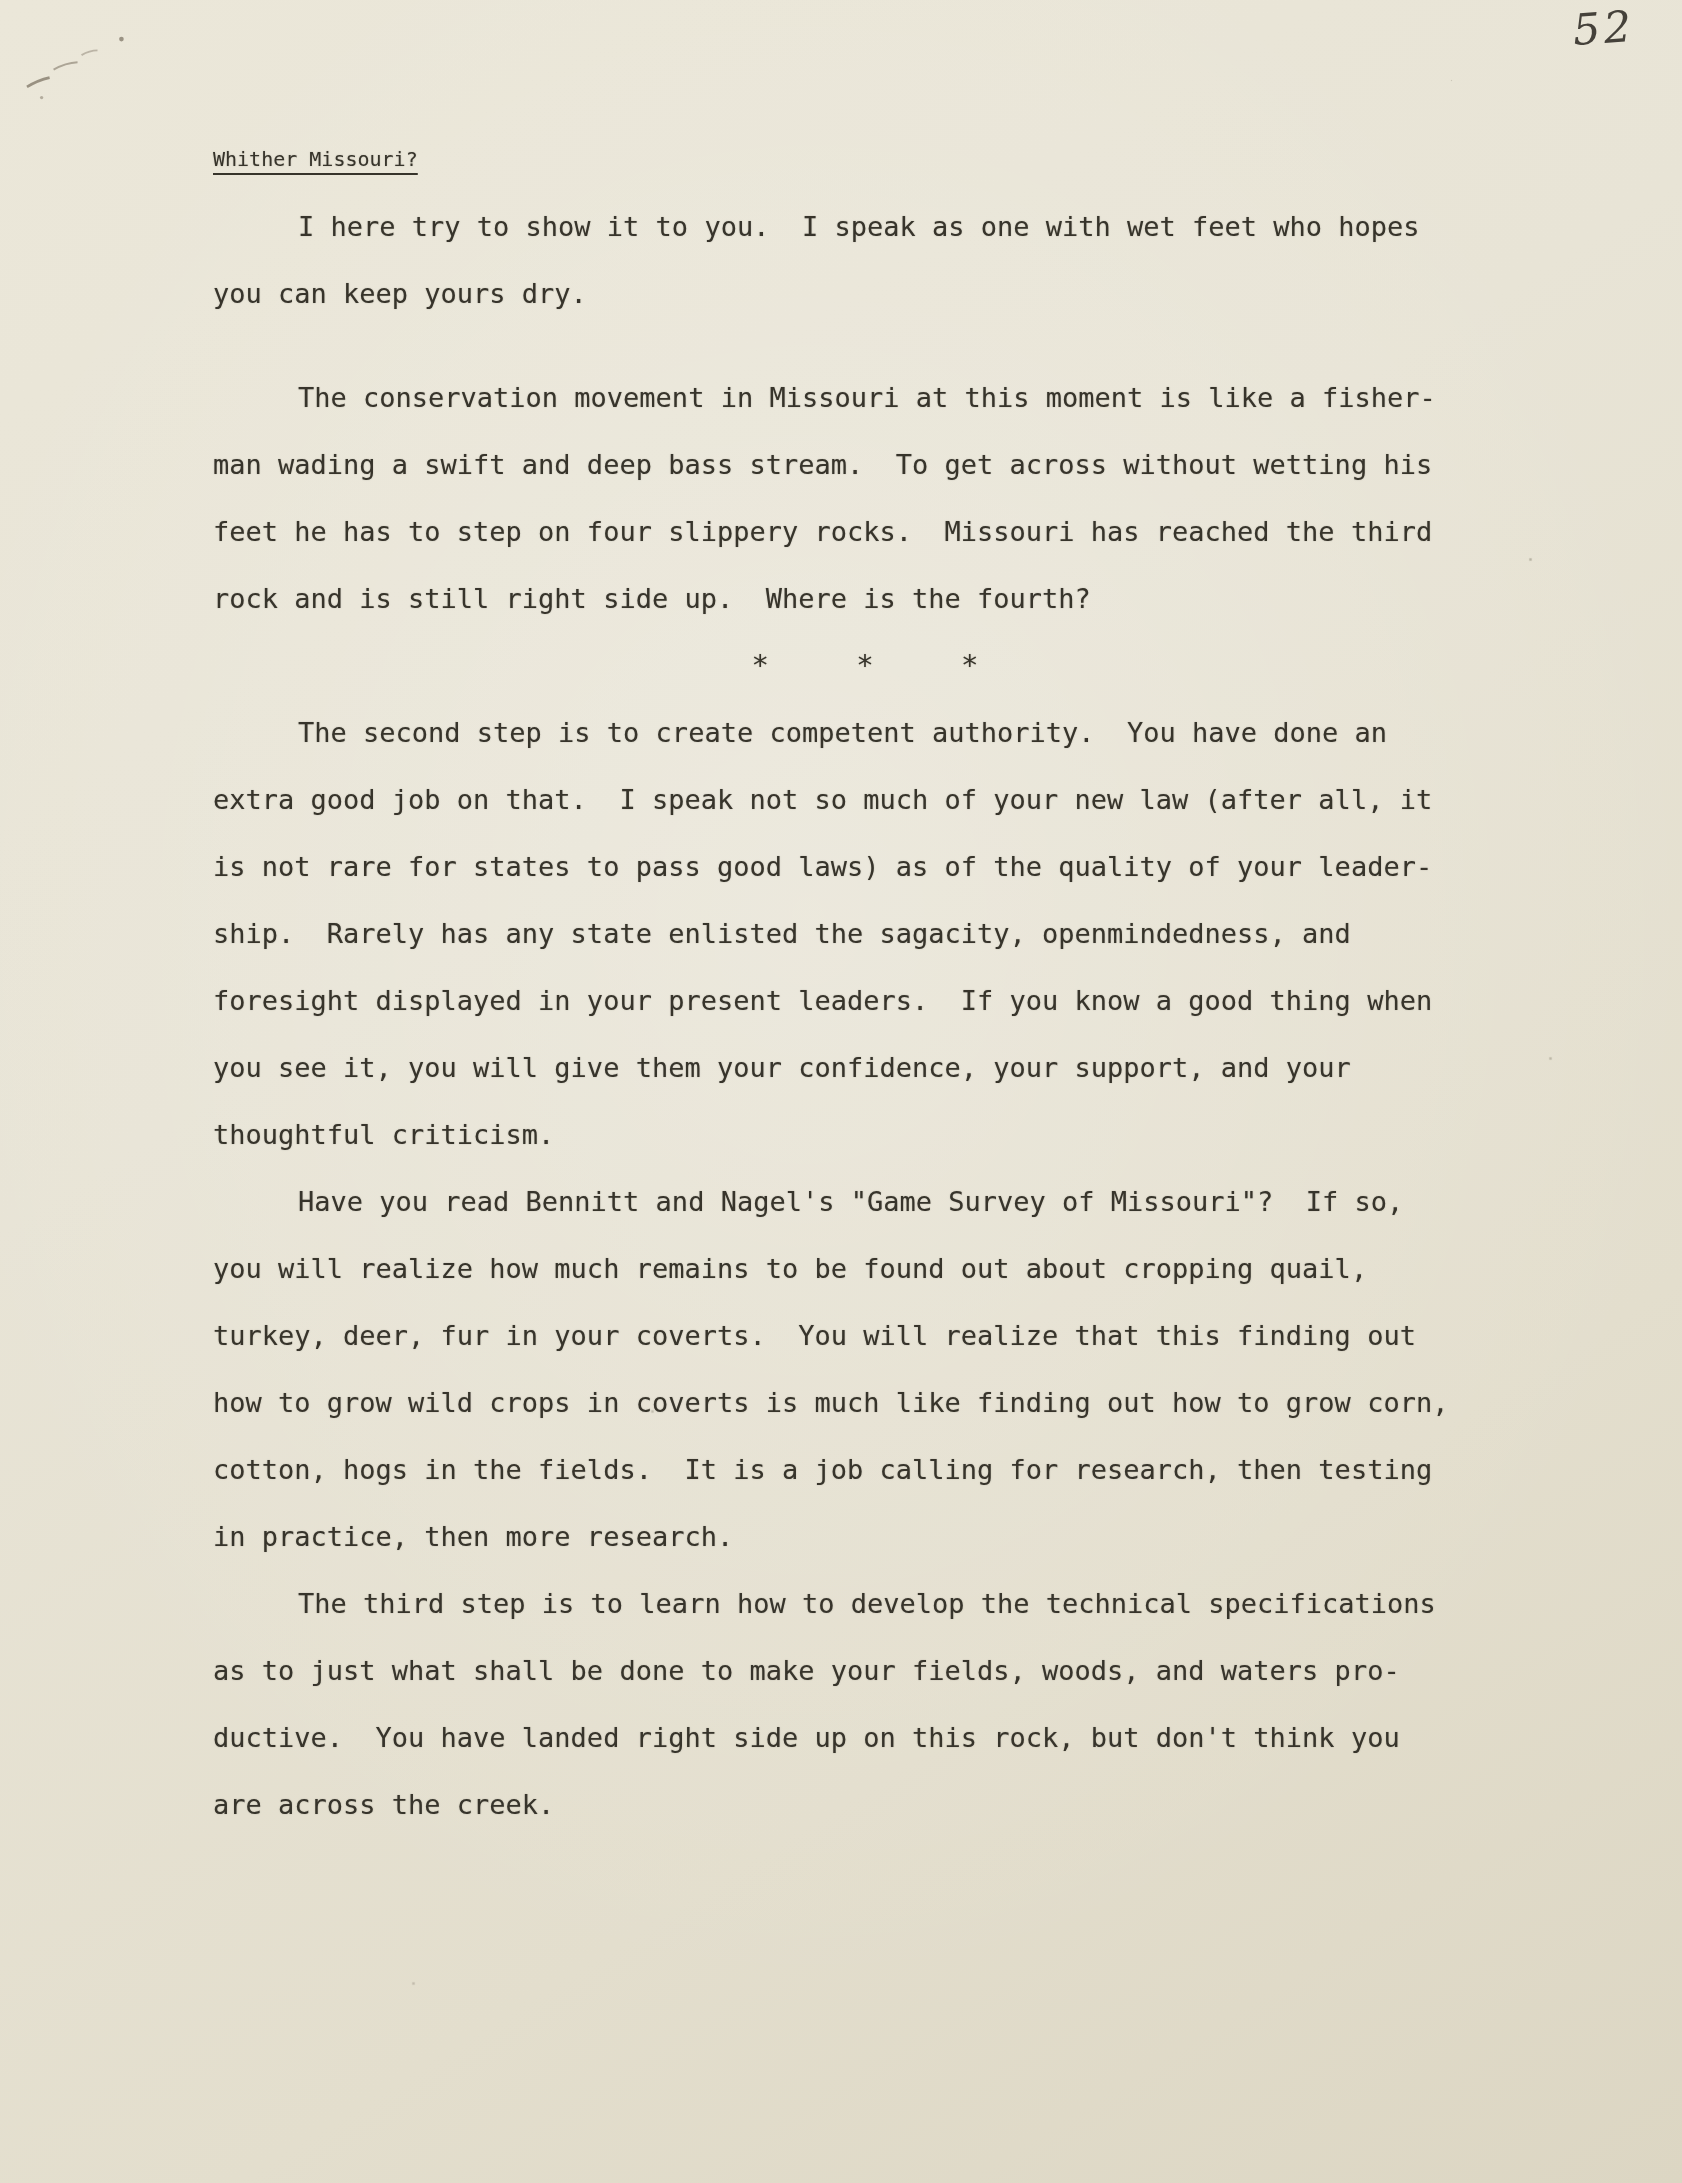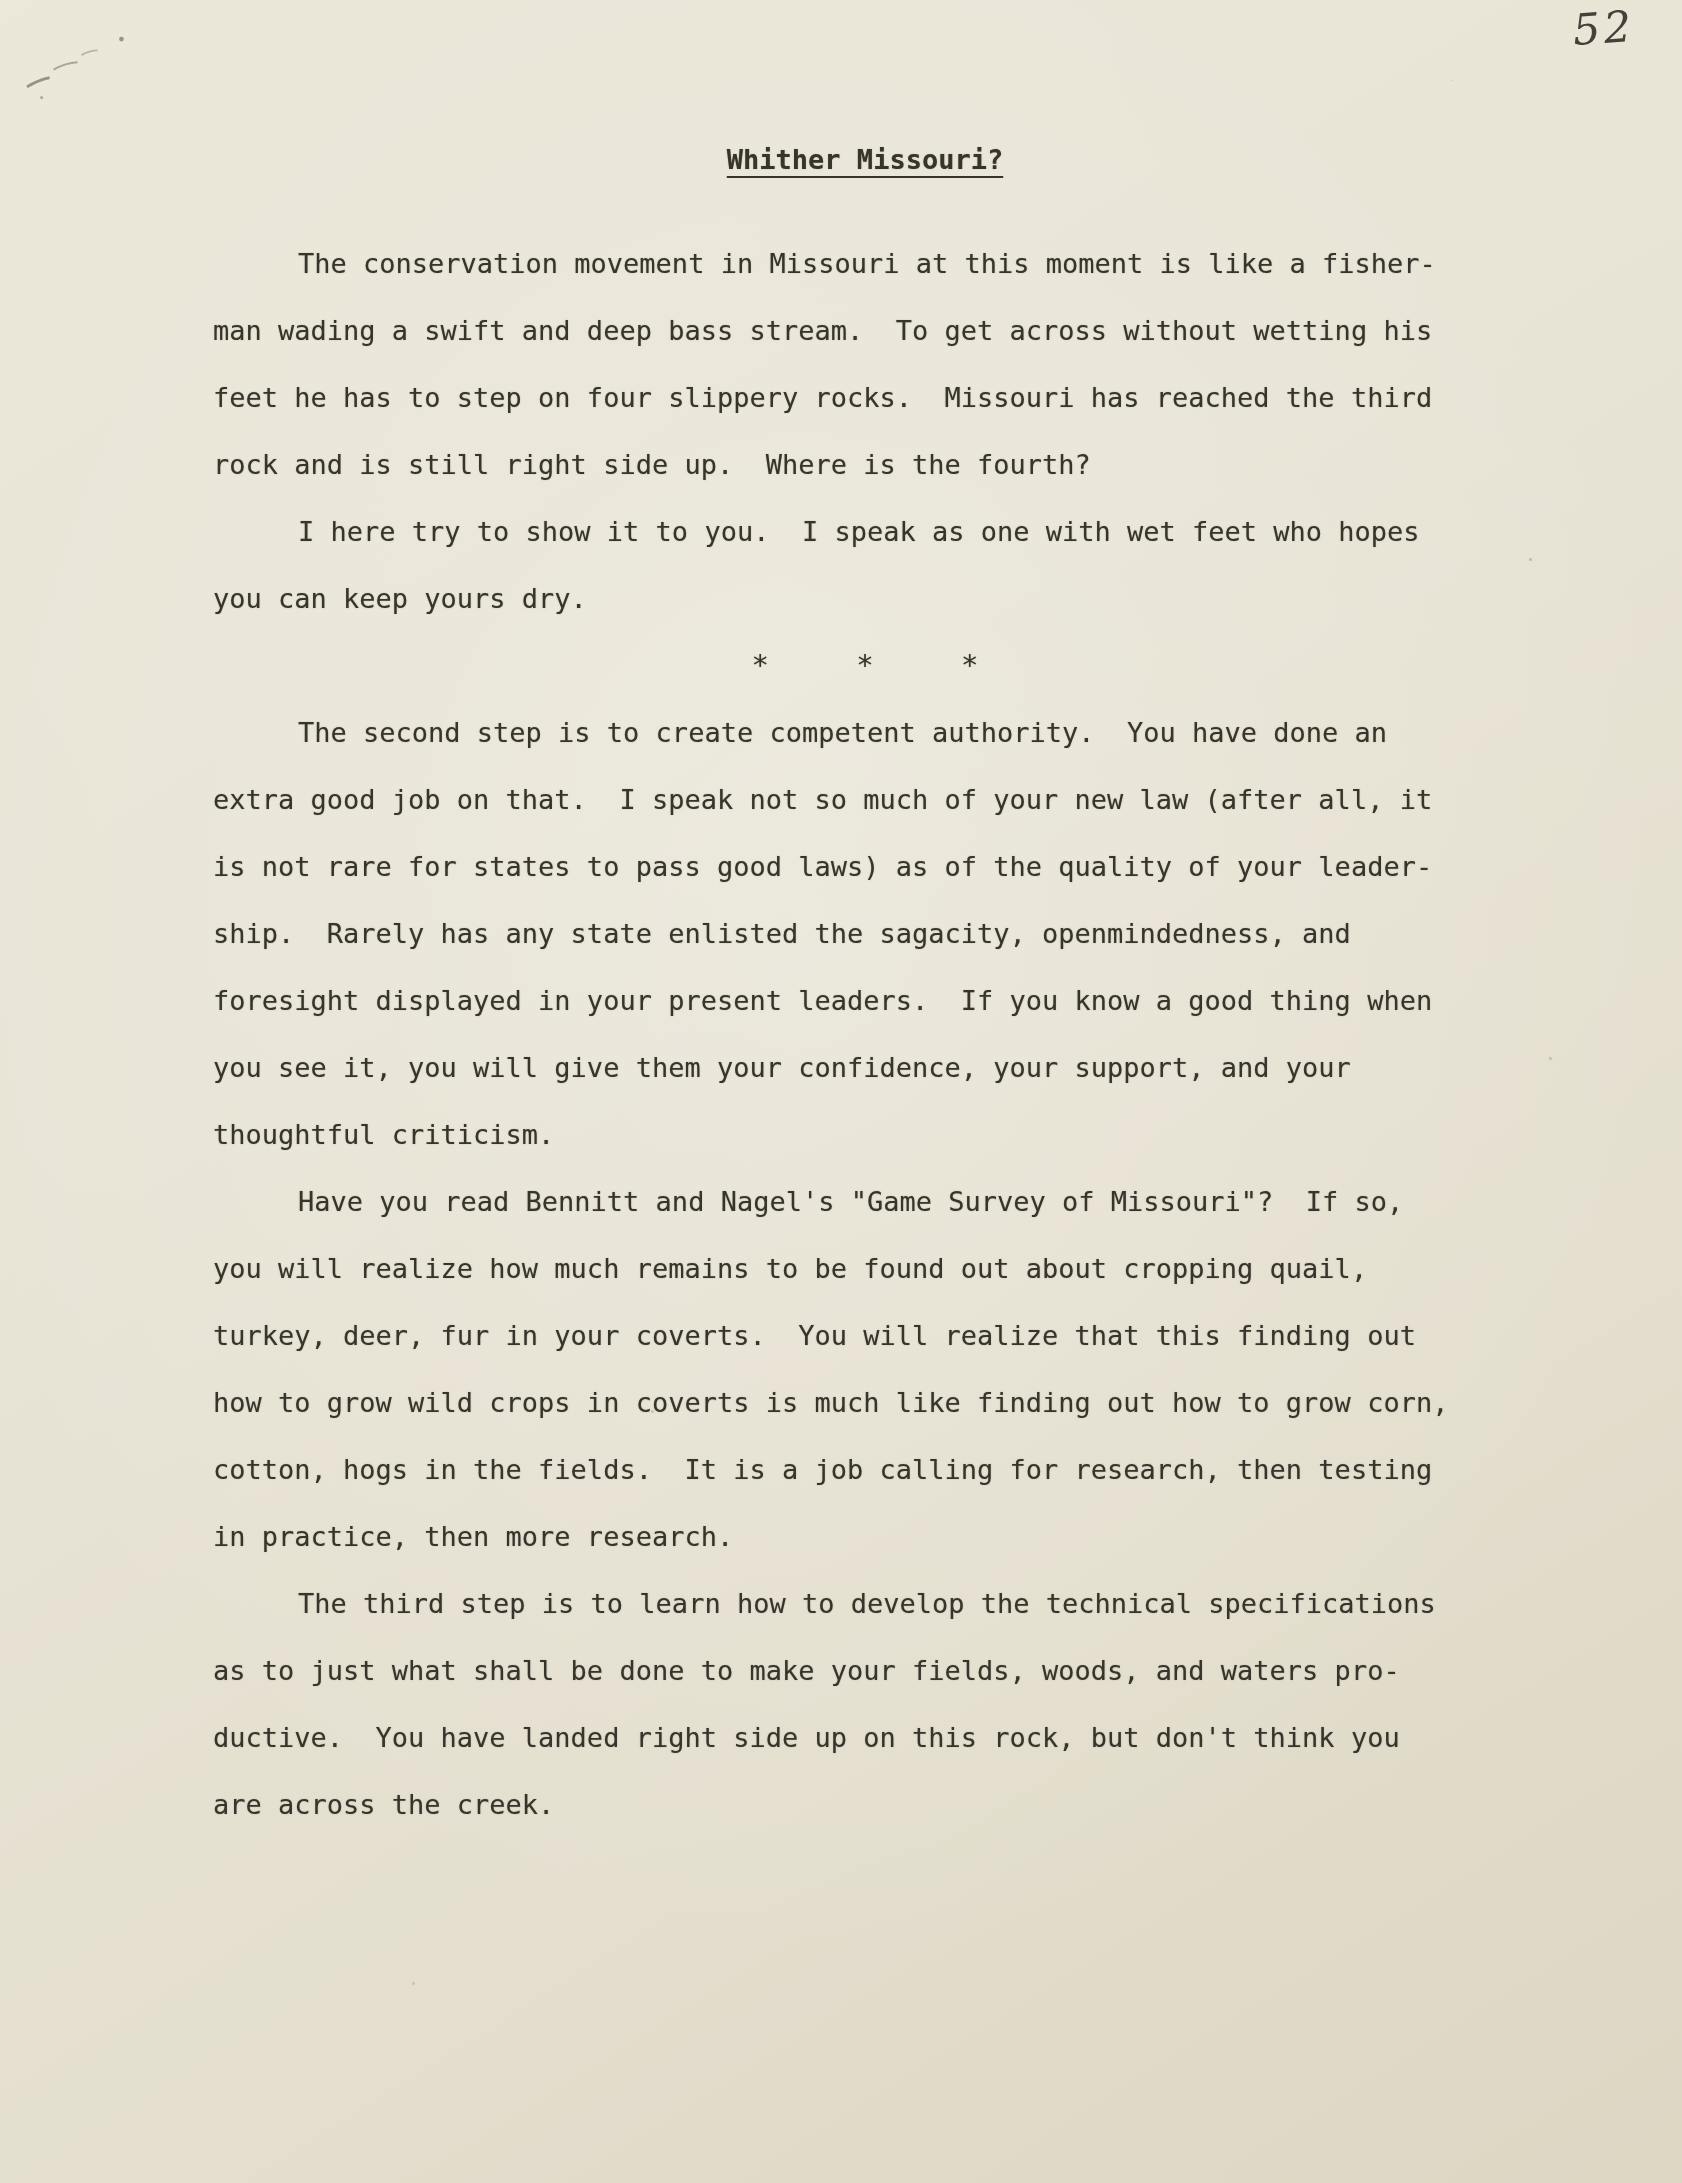--- a/index.html
+++ b/index.html
@@ -53,23 +53,23 @@
     position: absolute;
     left: 213px;
     top: 126px;
     width: 1304px;
     font-size: 27px;
     line-height: 67px;
     text-shadow: 0 0 1.3px rgba(55,52,43,0.35);
   }
   .title {
     margin: 0;
-    text-align: center;
-    font-size: 27px;
-    font-weight: bold;
+    text-align: left;
+    font-size: 20px;
+    font-weight: normal;
     line-height: 67px;
   }
   .title .title-text {
     text-decoration: underline;
     text-underline-offset: 6.7px;
     text-decoration-thickness: 2px;
   }
   .author {
     text-align: center;
     line-height: 67px;
@@ -106,27 +106,27 @@
 
   <div class="specks"></div>
 
   <div class="page-number">52</div>
 
   <div class="content">
 
     <h1 class="title"><span class="title-text">Whither Missouri?</span></h1>
 
 
+    <p class="para">I here try to show it to you.  I speak as one with wet feet who hopes
+you can keep yours dry.</p>
+
     <p class="para first">The conservation movement in Missouri at this moment is like a fisher-
 man wading a swift and deep bass stream.  To get across without wetting his
 feet he has to step on four slippery rocks.  Missouri has reached the third
 rock and is still right side up.  Where is the fourth?</p>
-
-    <p class="para">I here try to show it to you.  I speak as one with wet feet who hopes
-you can keep yours dry.</p>
 
     <div class="separator">*     *     *</div>
 
 
     <p class="para">The second step is to create competent authority.  You have done an
 extra good job on that.  I speak not so much of your new law (after all, it
 is not rare for states to pass good laws) as of the quality of your leader-
 ship.  Rarely has any state enlisted the sagacity, openmindedness, and
 foresight displayed in your present leaders.  If you know a good thing when
 you see it, you will give them your confidence, your support, and your

